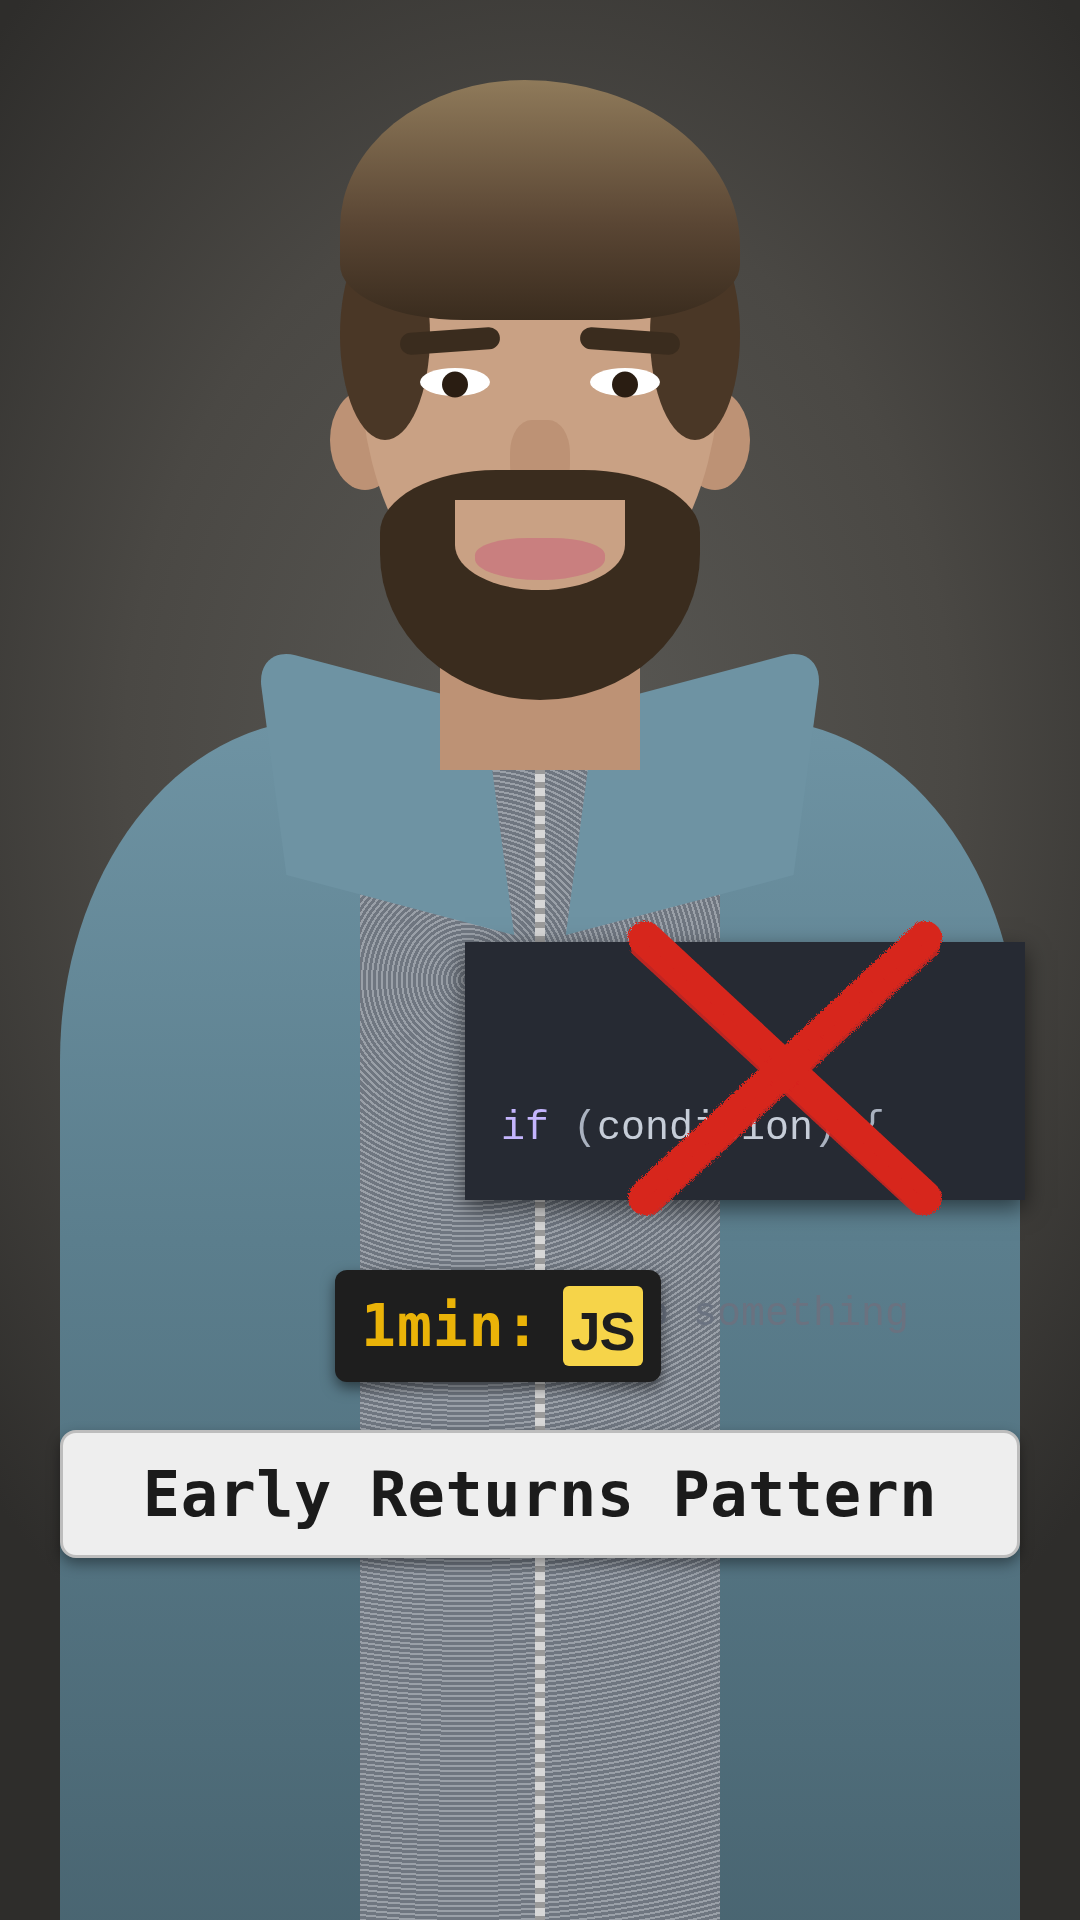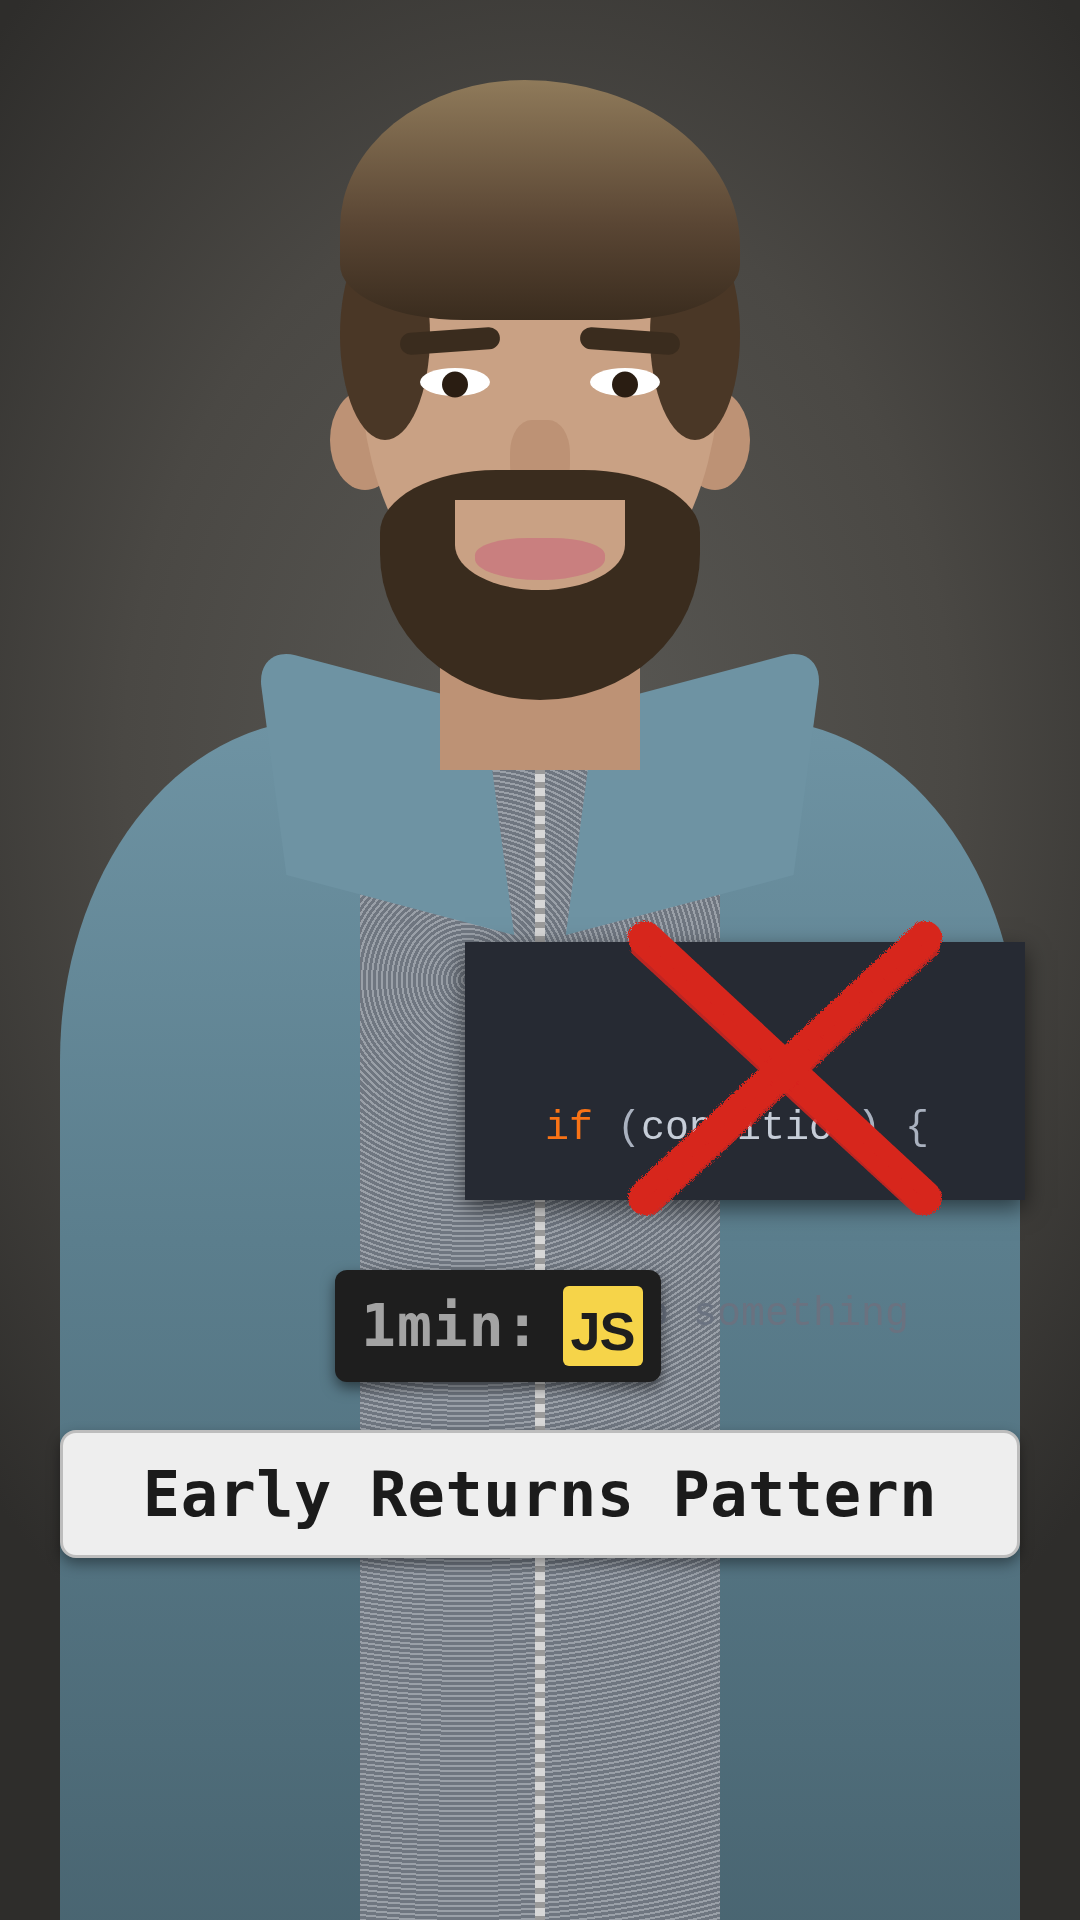--- a/index.html
+++ b/index.html
@@ -137,21 +137,21 @@
       width: 560px; height: 258px;
       background: #262a33;
       box-shadow: 0 8px 22px rgba(0,0,0,0.55);
       padding: 32px 36px;
       font-family: 'Menlo', 'Consolas', 'Courier New', monospace;
       font-size: 40px;
       line-height: 1.55;
       color: #c6cdd8;
       white-space: pre;
     }
-    .tok-kw   { color: #f97316; margin-left: 44px; }
+    .tok-kw   { color: #c4b5fd; }
     .tok-pn   { color: #a9b1bf; }
     .tok-id   { color: #c6cdd8; }
     .tok-cm   { color: #6a7280; }
 
     .code-card svg.cross {
       position: absolute;
       left: 140px; top: -44px;
       width: 360px; height: 340px;
       pointer-events: none;
     }
@@ -166,21 +166,21 @@
       display: inline-flex;
       align-items: center;
       padding: 0 18px 0 26px;
       gap: 22px;
       box-shadow: 0 6px 14px rgba(0,0,0,0.5);
     }
     .pill-text {
       font-family: 'Menlo', 'Consolas', monospace;
       font-weight: 700;
       font-size: 58px;
-      color: #a3a3a3;
+      color: #eab308;
       letter-spacing: 1px;
     }
     .js-badge {
       width: 80px; height: 80px;
       background: #f6d449;
       border-radius: 6px;
       position: relative;
     }
     .js-badge span {
       position: absolute; right: 8px; bottom: 4px;

